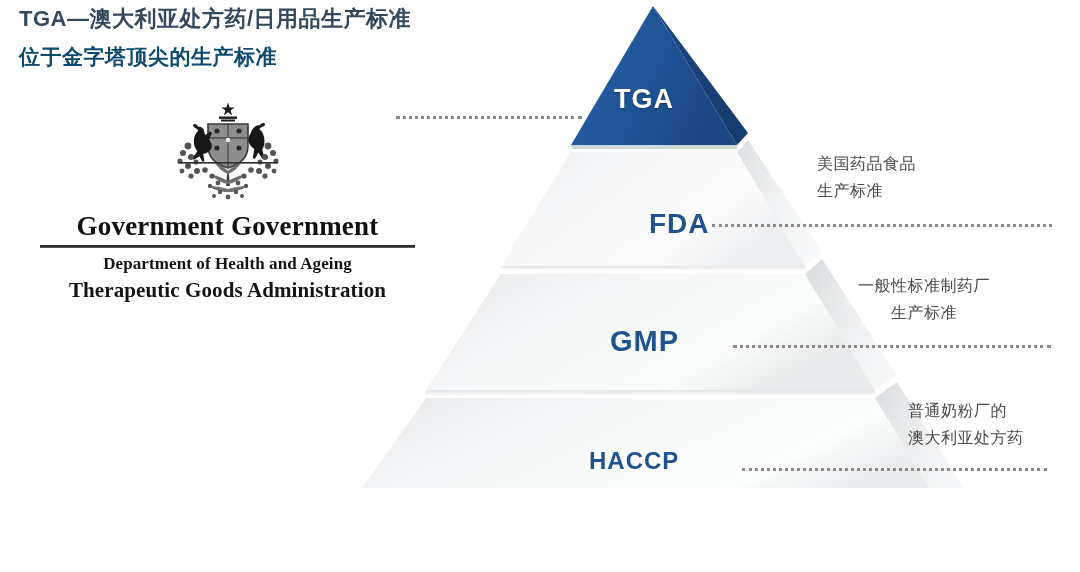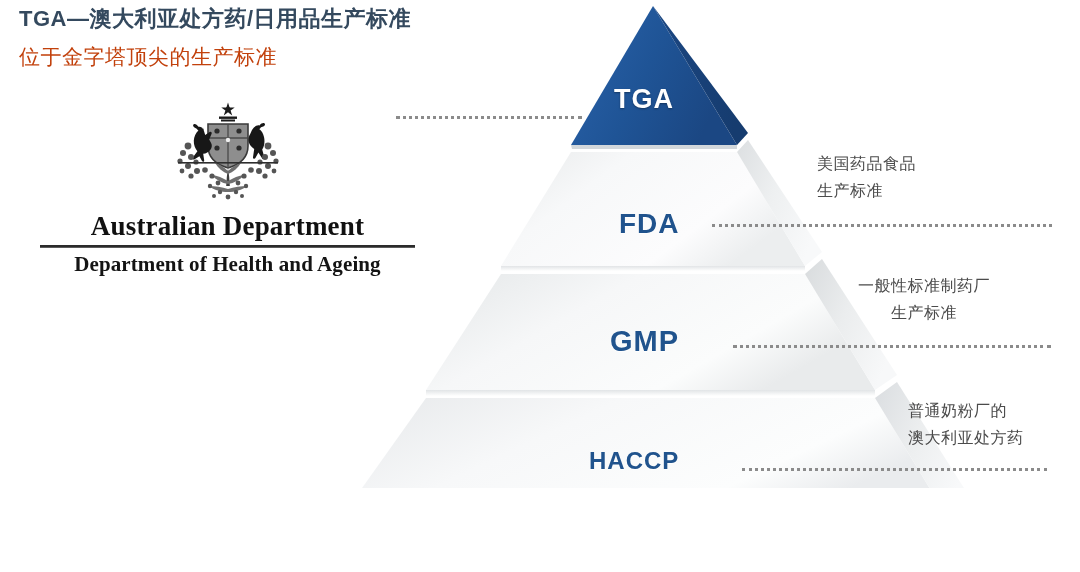--- a/index.html
+++ b/index.html
@@ -29,22 +29,22 @@
   .heading-line1 {
     font-size: 22px;
     font-weight: bold;
     color: #34495e;
     letter-spacing: 0.5px;
     line-height: 30px;
     white-space: nowrap;
   }
   .heading-line2 {
     font-size: 21px;
-    font-weight: normal;
-    color: #c2410c;
+    font-weight: bold;
+    color: #0c4a6e;
     letter-spacing: 0.5px;
     line-height: 30px;
     margin-top: 8px;
     white-space: nowrap;
   }
 
   
   .logo-block {
     position: absolute;
     left: 40px;
@@ -68,21 +68,21 @@
   }
   .logo-rule {
     height: 0;
     border-top: 2px solid #2b2b2b;
     border-bottom: 1px solid #5a5a5a;
     margin: 4px 0 3px 0;
   }
   .logo-dept {
     font-family: "Liberation Serif", serif;
     font-weight: bold;
-    font-size: 21px;
+    font-size: 17px;
     color: #141414;
     line-height: 26px;
     letter-spacing: 0.1px;
     white-space: nowrap;
   }
   .logo-tga {
     font-family: "Liberation Serif", serif;
     font-weight: bold;
     font-size: 21px;
     color: #141414;
@@ -109,21 +109,21 @@
   }
   .label-tga {
     color: #ffffff;
     font-size: 27px;
     left: 614px;
     top: 84px;
     text-shadow: 0 1px 2px rgba(0,0,0,0.35);
   }
   .label-fda {
     font-size: 28px;
-    left: 619px;
+    left: 649px;
     top: 208px;
   }
   .label-gmp {
     font-size: 29px;
     left: 610px;
     top: 325px;
   }
   .label-haccp {
     font-size: 24px;
     left: 589px;
@@ -240,23 +240,24 @@
           <circle cx="82" cy="86" r="2.2"></circle>
         <circle cx="56" cy="92" r="2.2"></circle>
           <circle cx="72" cy="92" r="2.2"></circle>
         <circle cx="64" cy="97" r="2.4"></circle>
         <circle cx="50" cy="96" r="2"></circle>
           <circle cx="78" cy="96" r="2"></circle>
       </g>
 
       <rect x="14" y="62" width="100" height="1.6" fill="#2e2e2e"></rect>
     </svg>
-    <div class="logo-gov">Australian Department</div>
+    <div class="logo-gov">Government Government</div>
     <div class="logo-rule"></div>
     <div class="logo-dept">Department of Health and Ageing</div>
+    <div class="logo-tga">Therapeutic Goods Administration</div>
   </div>
 
   <svg class="pyramid" viewBox="0 0 1080 572">
     <defs>
       <linearGradient id="gTgaFront" x1="0" y1="0" x2="1" y2="0.4">
         <stop offset="0" stop-color="#2a63ab"></stop>
         <stop offset="0.55" stop-color="#1f5496"></stop>
         <stop offset="1" stop-color="#1b4783"></stop>
       </linearGradient>
       <linearGradient id="gTgaSide" x1="0" y1="0" x2="1" y2="0.2">

